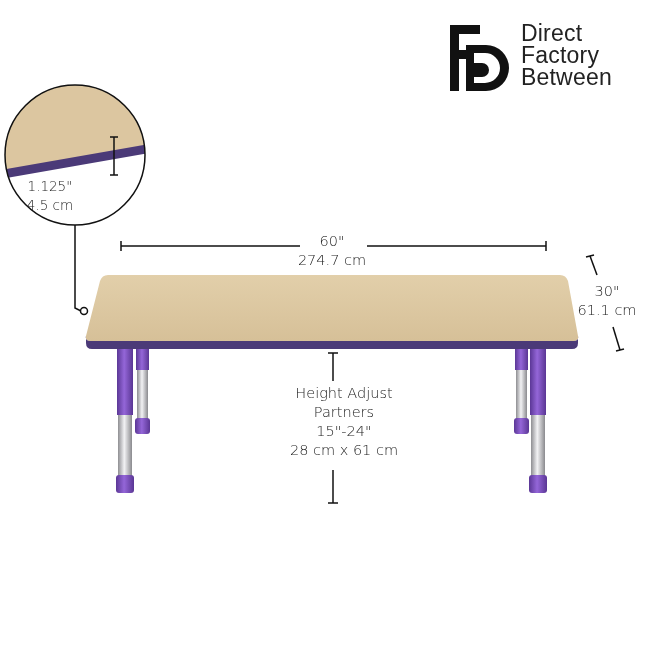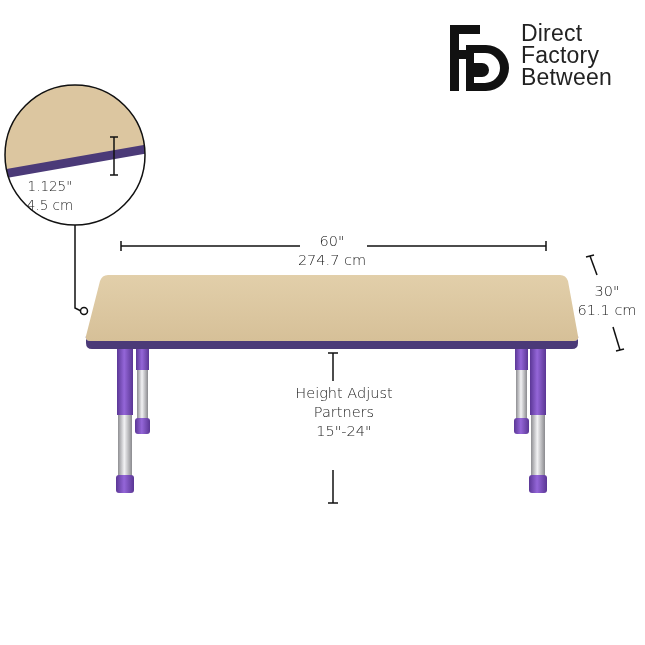--- a/index.html
+++ b/index.html
@@ -128,13 +128,14 @@
 
 <div class="abs dim-text depth-label">
   <div>30"</div>
   <div>61.1 cm</div>
 </div>
 
 <div class="abs dim-text height-label">
   <div>Height Adjust</div>
   <div>Partners</div>
   <div>15"-24"</div>
+  <div>28 cm x 61 cm</div>
 </div>
 
 </body></html>

